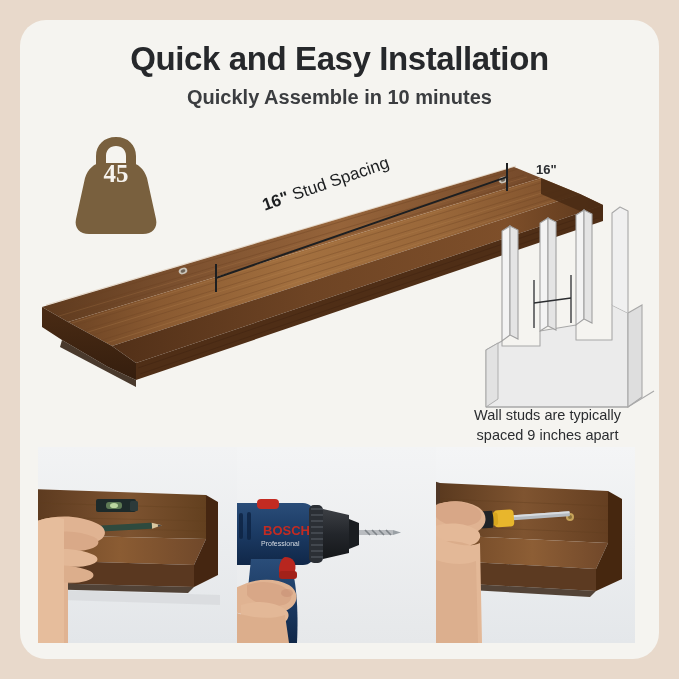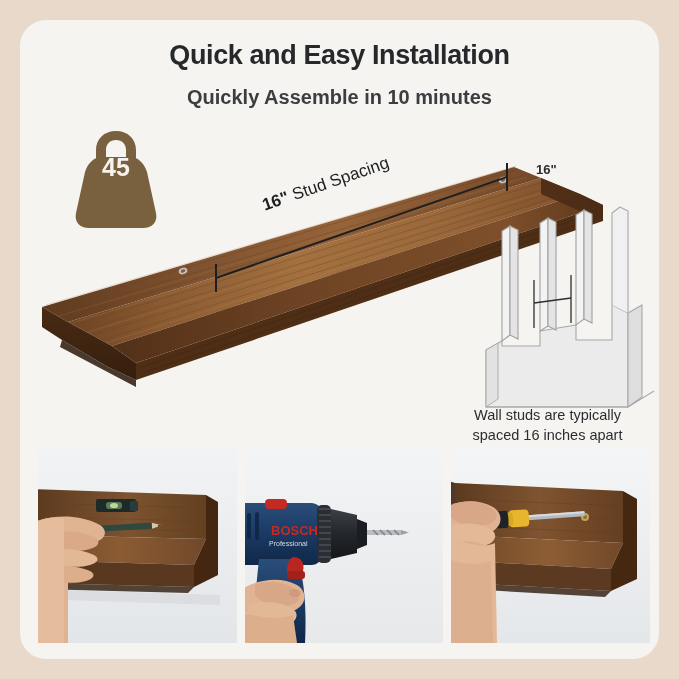--- a/index.html
+++ b/index.html
@@ -33,43 +33,44 @@
     overflow: hidden;
   }
 
   
   .title {
     position: absolute;
     left: 0;
     top: 20px;
     width: 639px;
     text-align: center;
-    font-size: 27px;
+    font-size: 33px;
     font-weight: bold;
     letter-spacing: -0.4px;
     color: #26282b;
   }
   .subtitle {
     position: absolute;
     left: 0;
     top: 66px;
     width: 639px;
     text-align: center;
     font-size: 20px;
     font-weight: bold;
     color: #3b3d40;
   }
 
   
   .badge {
     position: absolute;
     left: 48px;
-    top: 105px;
+    top: 111px;
     width: 96px;
     height: 110px;
+    font-family: Liberation Serif, serif;
   }
   .badge svg { display: block; }
   .badge-text {
     position: absolute;
     left: 0;
     top: 30px;
     width: 96px;
     text-align: center;
     color: #f6f3ee;
     font-weight: bold;
@@ -115,21 +116,21 @@
   }
 
   
   .photos {
     position: absolute;
     left: 18px;
     top: 427px;
     width: 612px;
     height: 196px;
     display: flex;
-    gap: 8px;
+    gap: 0;
   }
   .photo {
     position: relative;
     width: 199px;
     height: 196px;
     overflow: hidden;
     background: #eceef0;
   }
   .photo svg { display: block; }
 </style>
@@ -288,21 +289,21 @@
     </div>
 
     <div class="dim-label">
       <span class="b">16"</span><span> Stud Spacing</span>
     </div>
 
     <div style="position:absolute;left:516px;top:142px;font-size:13px;font-weight:bold;color:#2b2d30;">16"</div>
 
     <div class="stud-caption">
       <div>Wall studs are typically</div>
-      <div>spaced 16 inches apart</div>
+      <div>spaced 9 inches apart</div>
     </div>
 
     <div class="photos">
 
       <div class="photo">
         <svg width="199" height="196" viewBox="0 0 199 196">
           <defs>
             <linearGradient id="w1" x1="0" y1="0" x2="0" y2="1">
               <stop offset="0" stop-color="#f2f3f4"></stop>
               <stop offset="1" stop-color="#e3e6e9"></stop>

